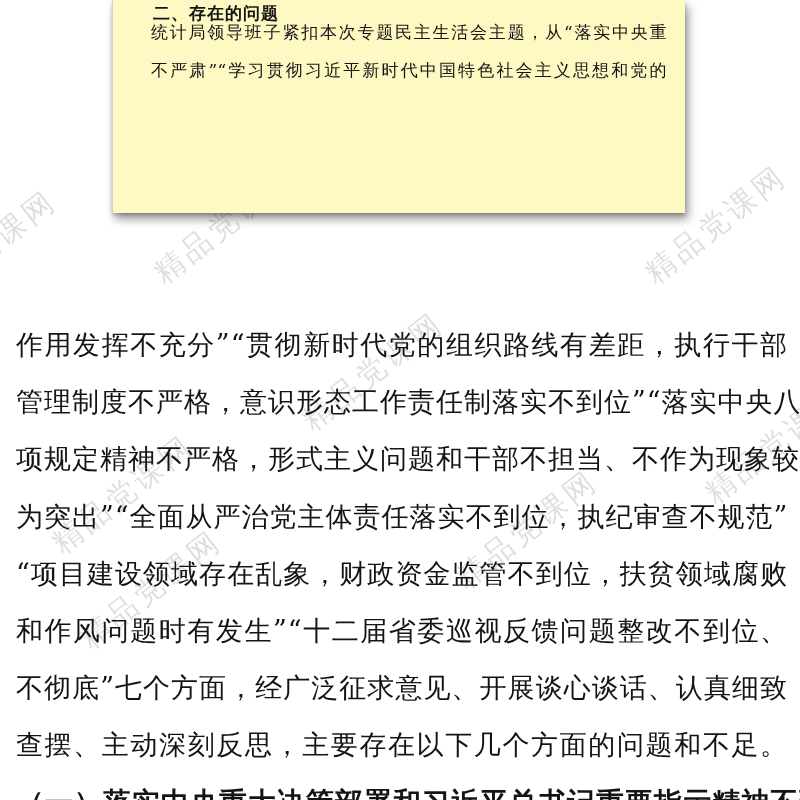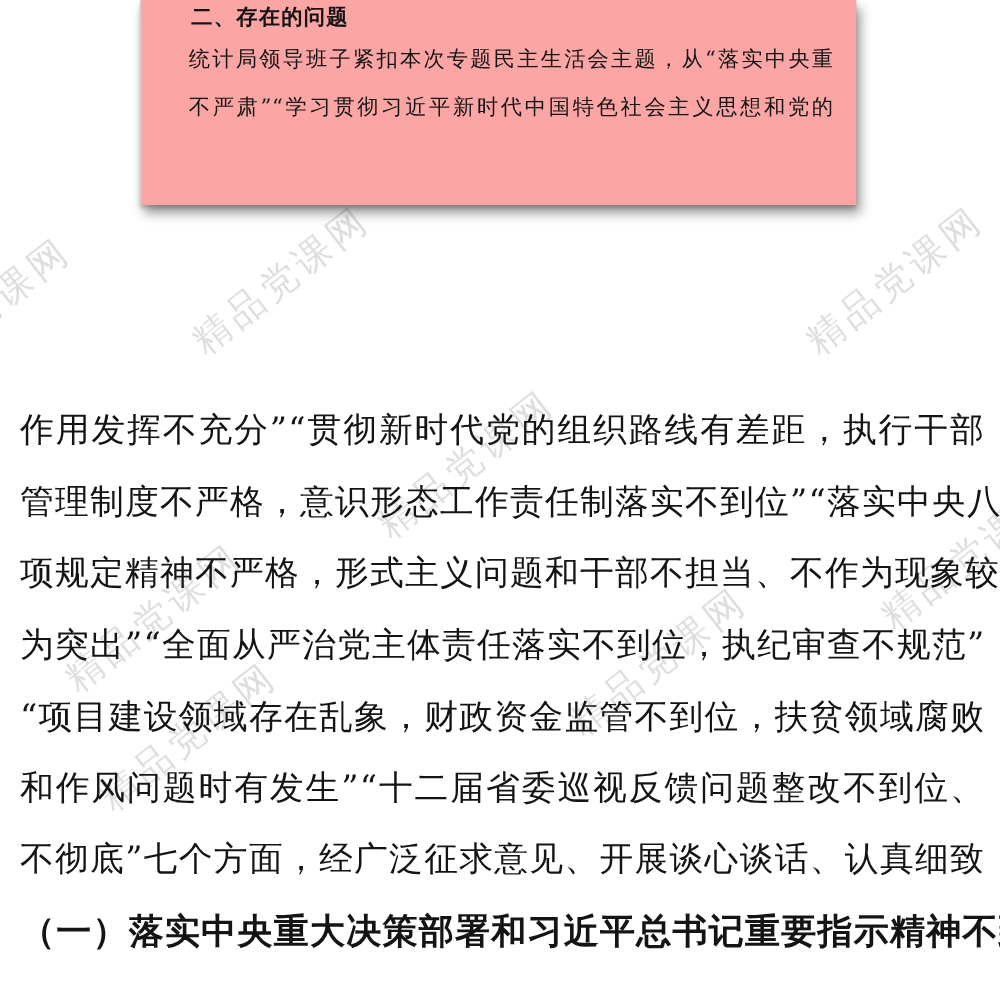--- a/index.html
+++ b/index.html
@@ -47,40 +47,40 @@
     font-weight: bold;
     font-size: 28px;
   }
 
   
   .page-card {
     position: absolute;
     left: 112px;
     top: 0;
     width: 572px;
-    height: 164px;
-    background: #fca5a5;
+    height: 213px;
+    background: #fef9c3;
     z-index: 2;
     overflow: hidden;
     border-left: 1px solid #d0d0d0;
     box-shadow: 3px 6px 9px rgba(0,0,0,0.42), 0 2px 3px rgba(0,0,0,0.18);
   }
   .card-heading {
     position: absolute;
     left: 40px;
     top: 2px;
     font-size: 17px;
     font-weight: bold;
     letter-spacing: 1px;
   }
   .card-paragraph {
     position: absolute;
     left: 38px;
     width: 516px;
-    top: 29px;
+    top: 13px;
   }
   .card-line {
     height: 38px;
     line-height: 38px;
     font-size: 17px;
     text-align: justify;
     text-align-last: justify;
     white-space: nowrap;
     letter-spacing: 0.5px;
   }
@@ -102,20 +102,21 @@
   </div>
 
   <div class="doc-body">
     <div class="doc-line">作用发挥不充分”“贯彻新时代党的组织路线有差距，执行干部</div>
     <div class="doc-line">管理制度不严格，意识形态工作责任制落实不到位”“落实中央八</div>
     <div class="doc-line">项规定精神不严格，形式主义问题和干部不担当、不作为现象较</div>
     <div class="doc-line">为突出”“全面从严治党主体责任落实不到位，执纪审查不规范”</div>
     <div class="doc-line">“项目建设领域存在乱象，财政资金监管不到位，扶贫领域腐败</div>
     <div class="doc-line">和作风问题时有发生”“十二届省委巡视反馈问题整改不到位、</div>
     <div class="doc-line">不彻底”七个方面，经广泛征求意见、开展谈心谈话、认真细致</div>
+    <div class="doc-line">查摆、主动深刻反思，主要存在以下几个方面的问题和不足。</div>
     <div class="doc-line bold">（一）落实中央重大决策部署和习近平总书记重要指示精神不到</div>
   </div>
 
   <div class="page-card">
     <div class="card-heading">二、存在的问题</div>
     <div class="card-paragraph">
       <div class="card-line">统计局领导班子紧扣本次专题民主生活会主题，从“落实中央重</div>
       <div class="card-line">不严肃”“学习贯彻习近平新时代中国特色社会主义思想和党的</div>
     </div>
   </div>

